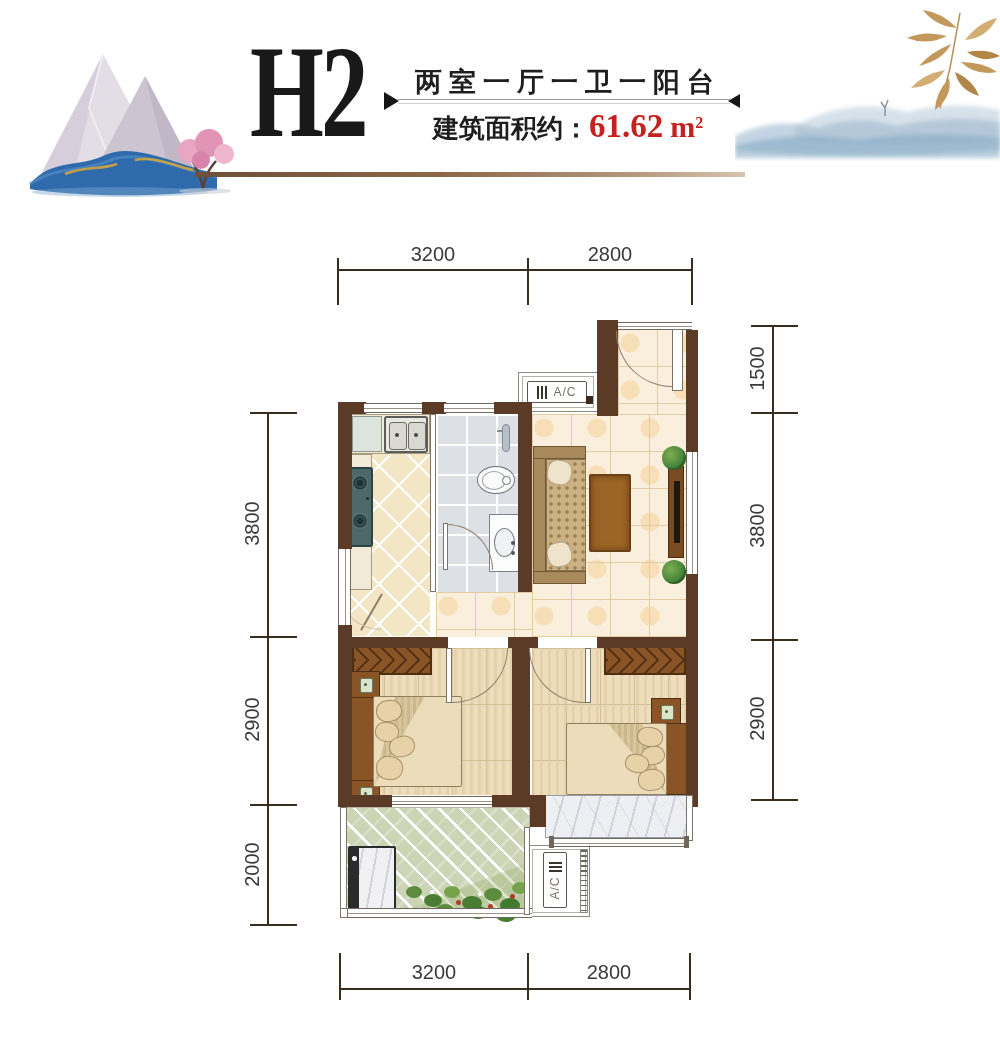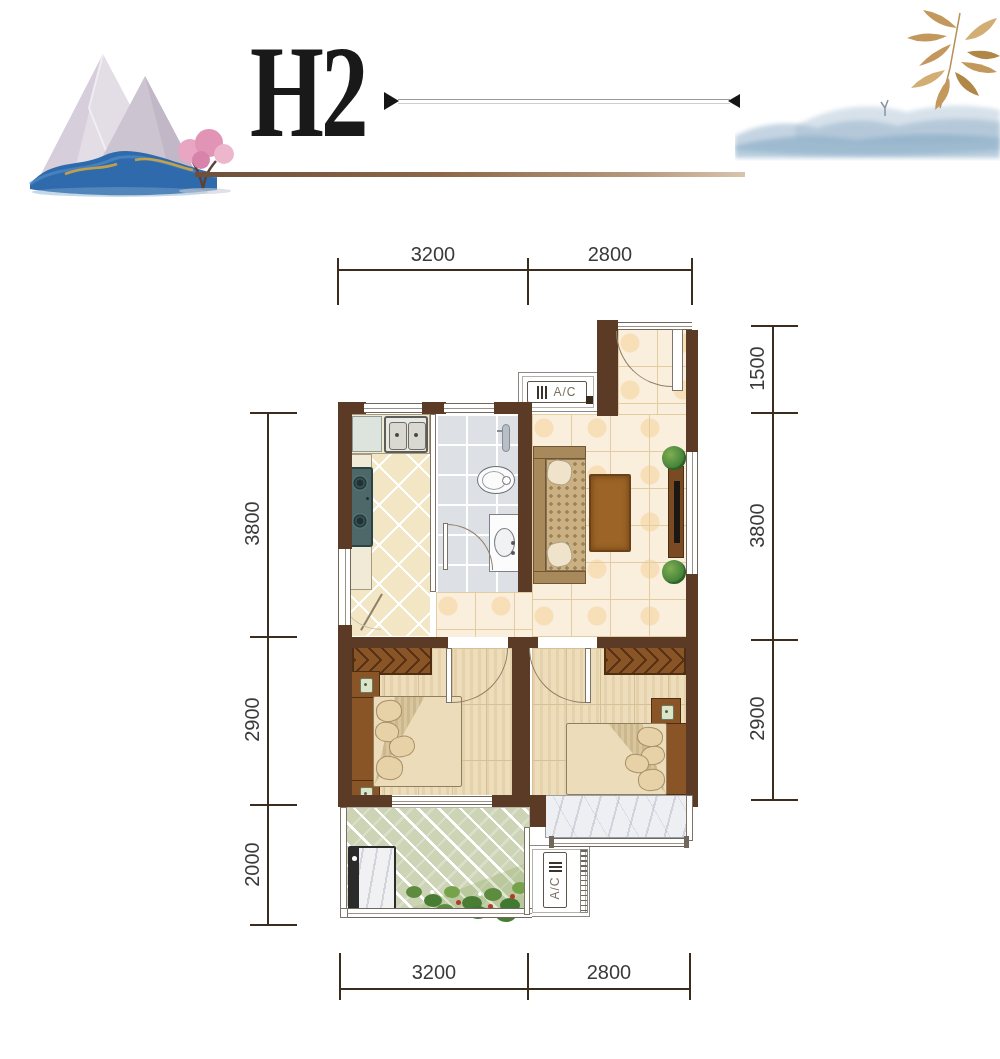--- a/index.html
+++ b/index.html
@@ -88,28 +88,32 @@
     <path d="M178,141 C176,128 171,120 167,112 M178,141 C180,126 186,119 191,113" stroke="#5a4238" stroke-width="2.5" fill="none"></path>
     <circle cx="165" cy="103" r="12" fill="#e9a6c2"></circle>
     <circle cx="184" cy="95" r="14" fill="#e294b6"></circle>
     <circle cx="199" cy="106" r="10" fill="#eeb6cc"></circle>
     <circle cx="176" cy="112" r="9" fill="#d884aa"></circle>
     <ellipse cx="180" cy="143" rx="26" ry="3" fill="#c8ced8" opacity="0.6"></ellipse>
   </svg>
 
   <div style="position:absolute;left:250px;top:26px;font:bold 132px 'Liberation Serif',serif;color:#191919;transform:scaleX(.72);transform-origin:left top;letter-spacing:-4px;line-height:1;">H2</div>
 
+  <div style="position:absolute;left:398px;top:64px;width:340px;text-align:center;font-family:'DejaVu Serif',serif;font-weight:bold;font-size:27px;letter-spacing:7px;color:#1e1e1e;">两室一厅一卫一阳台</div>
 
   <div style="position:absolute;left:392px;top:99px;width:346px;height:8px;">
     <div style="position:absolute;left:6px;right:8px;top:0;border-top:1.5px solid #9a9a9a;"></div>
     <div style="position:absolute;left:6px;right:8px;top:4px;border-top:1.5px solid #cfcfcf;"></div>
     <div class="tri-r" style="left:-8px;top:-7px;"></div>
     <div class="tri-l" style="right:-2px;top:-5px;"></div>
   </div>
 
+  <div style="position:absolute;left:398px;top:108px;width:340px;text-align:center;color:#1e1e1e;font-family:'DejaVu Serif',serif;font-weight:bold;font-size:26px;">
+    <span>建筑面积约：</span><span style="color:var(--accent-red,#c5211e);font:bold 33px 'Liberation Serif',serif;">61.62</span><span style="color:var(--accent-red,#c5211e);font:bold 30px 'Liberation Serif',serif;margin-left:7px;">m</span><sup style="color:var(--accent-red,#c5211e);font:bold 16px 'Liberation Serif',serif;vertical-align:9px;">2</sup>
+  </div>
 
   <svg style="position:absolute;left:735px;top:8px" width="265" height="170" viewBox="0 0 265 170">
     <defs>
         <filter id="soft">
           <feGaussianBlur stdDeviation="2.2"></feGaussianBlur>
         </filter>
       </defs>
     <path d="M60,118 Q115,88 172,104 Q218,92 265,102 L265,132 Q160,140 60,132 Z" fill="#c6d5e2" opacity="0.7" filter="url(#soft)"></path>
     <path d="M0,128 Q40,108 82,120 Q122,106 162,118 Q215,106 265,114 L265,142 Q130,152 0,142 Z" fill="#9fb9cf" opacity="0.6" filter="url(#soft)"></path>
     <path d="M0,138 Q60,122 122,132 Q190,122 265,130 L265,150 L0,150 Z" fill="#7fa6c2" opacity="0.55" filter="url(#soft)"></path>

